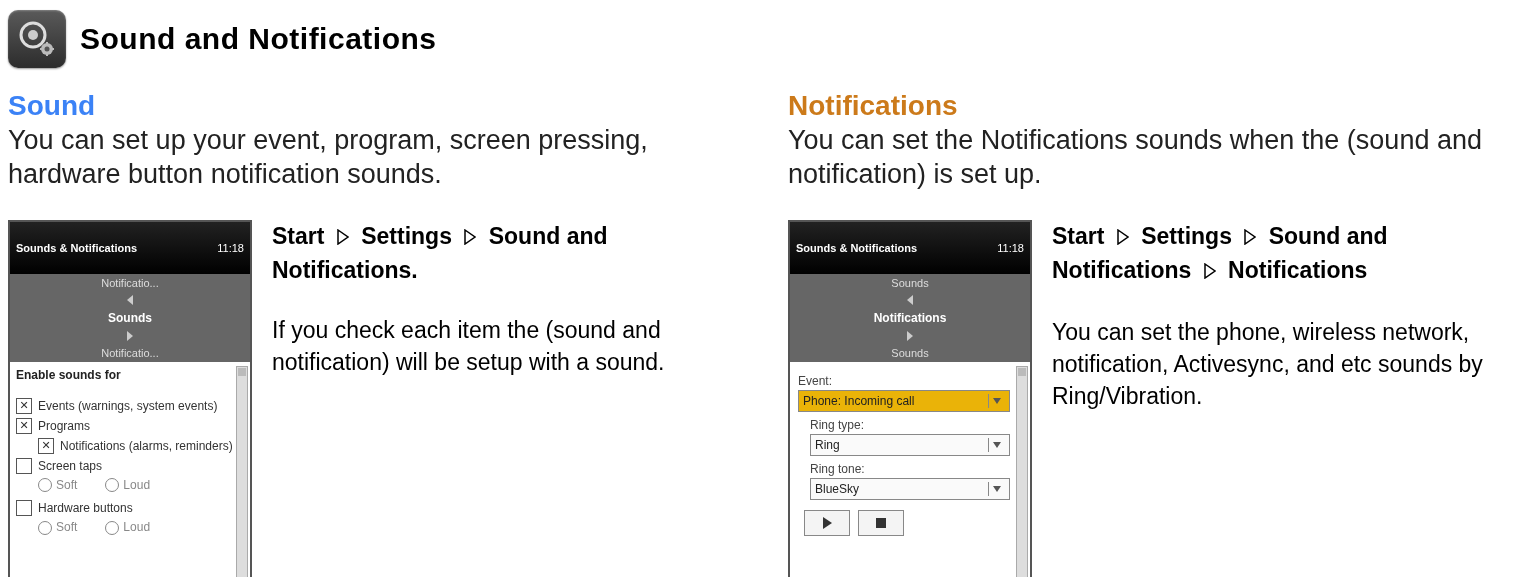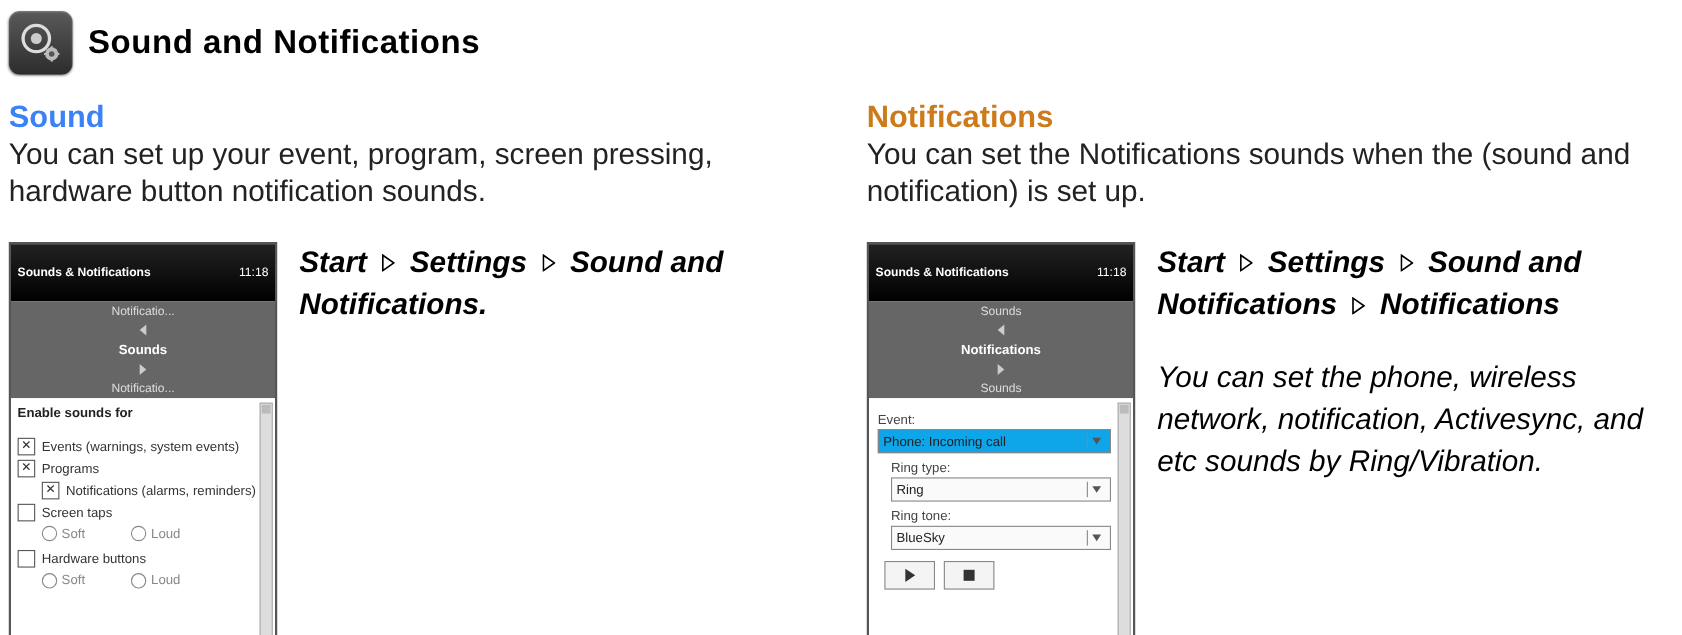--- a/index.html
+++ b/index.html
@@ -107,21 +107,21 @@
     display:flex; align-items:center; gap:6px;
     margin: 4px 0;
     color:#333;
   }
   .check-row.indent { margin-left: 22px; }
   .checkbox {
     width:14px; height:14px; border:1px solid #555;
     display:flex; align-items:center; justify-content:center;
     font-size:11px; line-height:1; color:#333; background:#fff;
   }
-  .radio-row { display:flex; gap:42px; margin:2px 0 8px 22px; color:#888;}
+  .radio-row { display:flex; gap:28px; margin:2px 0 8px 22px; color:#888;}
   .radio { width:12px;height:12px;border:1px solid #888;border-radius:50%; display:inline-block; vertical-align:middle; margin-right:4px;}
   .phone-scroll {
     position:absolute; right:2px; top:4px; bottom:4px; width:10px;
     background:#ddd; border:1px solid #aaa;
   }
   .phone-scroll::before, .phone-scroll::after {
     content:""; position:absolute; left:1px; width:8px; height:8px; background:#bbb;
   }
   .phone-scroll::before { top:1px; }
   .phone-scroll::after  { bottom:1px; }
@@ -136,33 +136,33 @@
     background:linear-gradient(#555,#222);
     display:flex; align-items:center; justify-content:center;
     color:#eee; font-size:11px; font-weight:bold;
   }
   .field-label { color:#444; margin:6px 0 2px 2px; }
   .select-box {
     border:1px solid #888; background:#fafafa;
     padding:3px 4px; display:flex; justify-content:space-between; align-items:center;
     margin:0 14px 4px 2px;
   }
-  .select-box.event { background:#0ea5e9;gap:32px; }
+  .select-box.event { background:#eab308;gap:32px; }
   .select-caret { width:16px; height:14px; border-left:1px solid #888; display:flex;align-items:center;justify-content:center;}
   .select-caret::after { content:""; width:0;height:0;border-left:4px solid transparent;border-right:4px solid transparent;border-top:6px solid #555;}
   .media-controls {
     display:flex; gap:8px; margin:10px 0 0 8px;
   }
   .media-btn {
     width:44px; height:24px; border:1px solid #888; background:#f4f4f4;
     display:flex; align-items:center; justify-content:center;
   }
   .play-glyph { width:0;height:0;border-top:6px solid transparent;border-bottom:6px solid transparent;border-left:9px solid #333;}
   .stop-glyph { width:10px;height:10px;background:#333;}
-  .instructions { font-size:27px; line-height:1.4; flex:1;font-style:italic; }
+  .instructions { font-size:23px; line-height:1.4; flex:1; }
   .instructions .bold { font-weight:700; }
   .instructions .sep { display:inline-block; vertical-align:middle; margin:0 6px;}
   .sep svg { width:12px;height:16px; }
   .instructions p { margin:0 0 28px 0; }
 </style>
 </head>
 <body>
 
 <div class="header-row">
   <div class="header-icon">
@@ -262,20 +262,21 @@
           <span class="bold">Start</span>
           <span class="sep"><svg viewBox="0 0 12 16">
                 <polygon points="1,1 11,8 1,15" fill="none" stroke="#000" stroke-width="1.5"></polygon>
               </svg></span>
           <span class="bold">Settings</span>
           <span class="sep"><svg viewBox="0 0 12 16">
                 <polygon points="1,1 11,8 1,15" fill="none" stroke="#000" stroke-width="1.5"></polygon>
               </svg></span>
           <span class="bold">Sound and Notifications.</span>
         </p>
+        <p>If you check each item the (sound and notification) will be setup with a sound.</p>
       </div>
     </div>
   </div>
 
   <div class="col">
     <div class="section-heading orange">Notifications</div>
     <div class="intro">You can set the Notifications sounds when the (sound and notification) is set up.</div>
 
     <div class="side-by-side">
 

